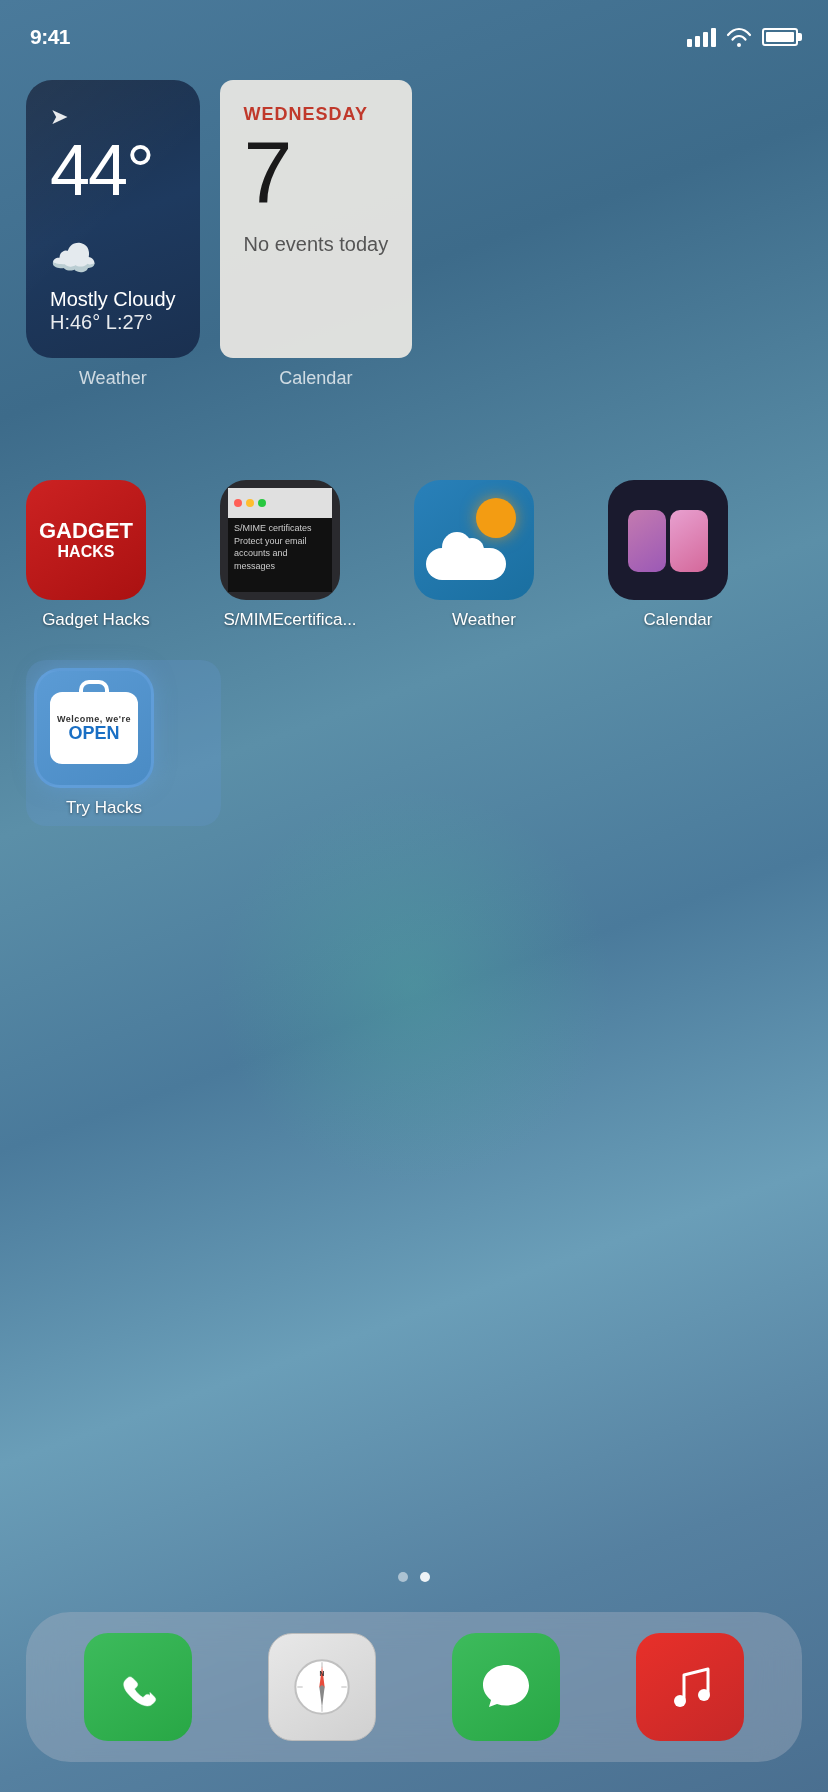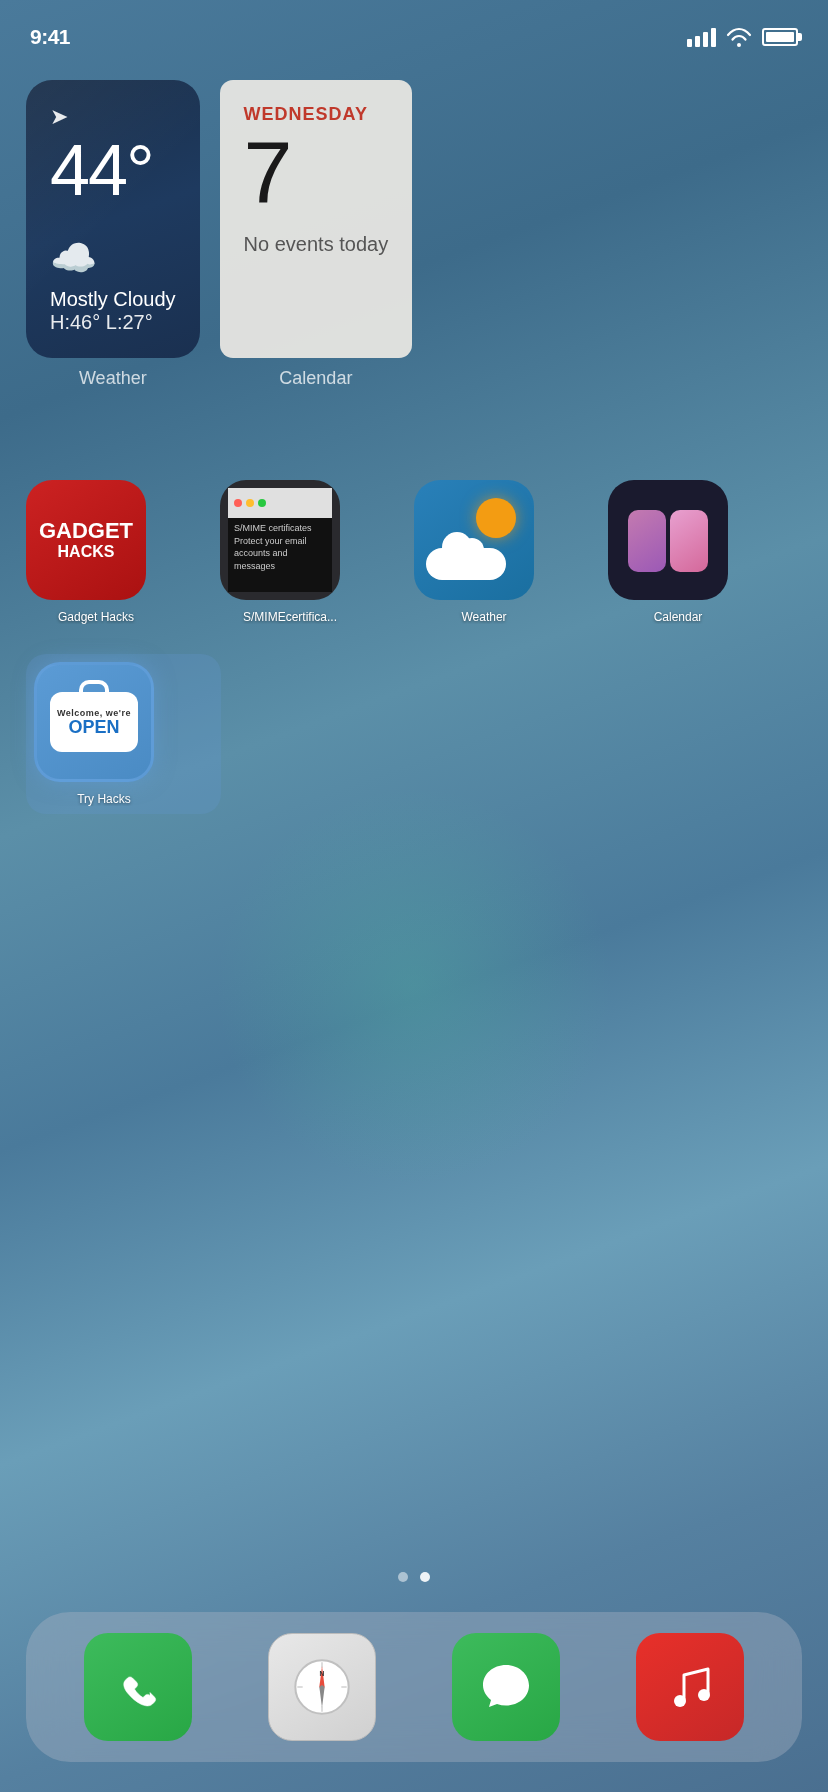--- a/index.html
+++ b/index.html
@@ -225,21 +225,21 @@
       border-radius: 26px;
       margin-bottom: 10px;
       position: relative;
       overflow: hidden;
       display: flex;
       align-items: center;
       justify-content: center;
     }
 
     .app-label {
-      font-size: 12px;
+      font-size: 17px;
       color: white;
       text-align: center;
       text-shadow: 0 1px 3px rgba(0,0,0,0.5);
       max-width: 140px;
       overflow: hidden;
       text-overflow: ellipsis;
       white-space: nowrap;
     }
 
     
@@ -368,21 +368,21 @@
       background: linear-gradient(145deg, #e8a0d0, #d4689a);
       border-radius: 10px;
     }
 
     
     .icon-try-galaxy {
       background: linear-gradient(145deg, #5b9bd5, #4a8bc4);
     }
     .icon-try-galaxy .open-sign {
       width: 88px;
-      height: 60px;
+      height: 72px;
       background: white;
       border-radius: 12px;
       display: flex;
       flex-direction: column;
       align-items: center;
       justify-content: center;
       position: relative;
     }
     .open-sign-hook {
       position: absolute;

